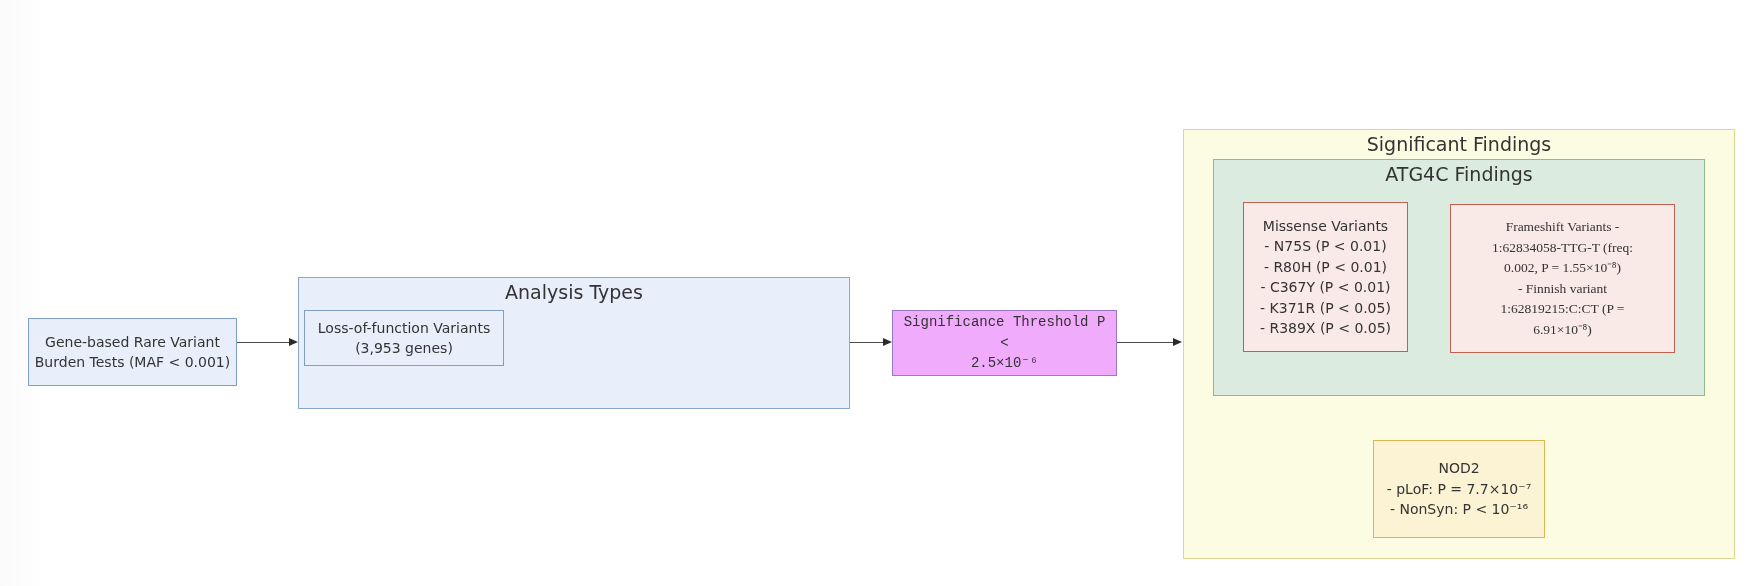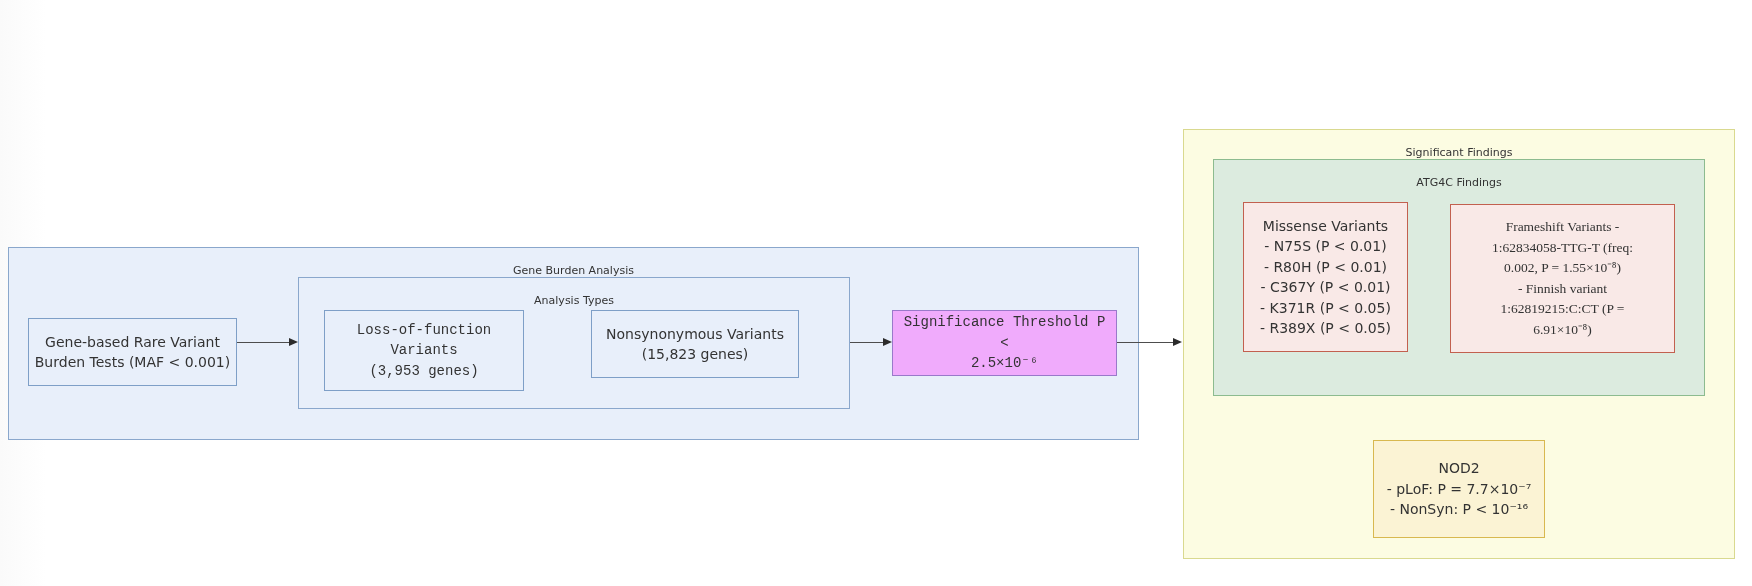--- a/index.html
+++ b/index.html
@@ -18,23 +18,23 @@
     width: 46px; height: 586px;
     background: linear-gradient(to right, #fafafa, #ffffff);
   }
   .box {
     position: absolute;
     box-sizing: border-box;
     border: 1px solid #999;
   }
   .cluster-title {
     position: absolute;
-    top: 14px; left: 0; right: 0;
+    top: 5px; left: 0; right: 0;
     text-align: center;
-    font-size: 11px;
+    font-size: 19px;
     line-height: 18px;
     white-space: pre;
   }
   .node {
     display: flex;
     align-items: center;
     justify-content: center;
     text-align: center;
     white-space: pre-line;
     font-size: 14px;
@@ -62,36 +62,31 @@
     border-bottom: 4.5px solid transparent;
     border-left: 9px solid #2b2b2b;
   }
 </style>
 </head>
 <body>
 
 <div class="canvas">
   <div class="gutter"></div>
 
-  <div class="box c-blue" style="left:8px; top:247px; width:1131px; height:193px;">
-    <div class="cluster-title">Gene Burden Analysis</div>
-  </div>
 
   <div class="box node n-blue" style="left:28px; top:318px; width:209px; height:68px;">Gene-based Rare Variant
 Burden Tests (MAF &lt; 0.001)</div>
 
   <div class="box c-blue" style="left:298px; top:277px; width:552px; height:132px;">
     <div class="cluster-title">Analysis Types</div>
   </div>
 
-  <div class="box node n-blue" style="left:324px; top:310px; width:200px; height:81px;font-family:Liberation Mono, monospace;">Loss-of-function Variants
+  <div class="box node n-blue" style="left:304px; top:310px; width:200px; height:56px;">Loss-of-function Variants
 (3,953 genes)</div>
 
-  <div class="box node n-blue" style="left:591px; top:310px; width:208px; height:68px;">Nonsynonymous Variants
-(15,823 genes)</div>
 
   <div class="box node n-purple" style="left:892px; top:310px; width:225px; height:66px;">Significance Threshold P &lt;
 2.5×10⁻⁶</div>
 
   <div class="box c-yellow" style="left:1183px; top:129px; width:552px; height:430px;">
     <div class="cluster-title">Significant Findings</div>
   </div>
 
   <div class="box c-green" style="left:1213px; top:159px; width:492px; height:237px;">
     <div class="cluster-title">ATG4C Findings</div>

